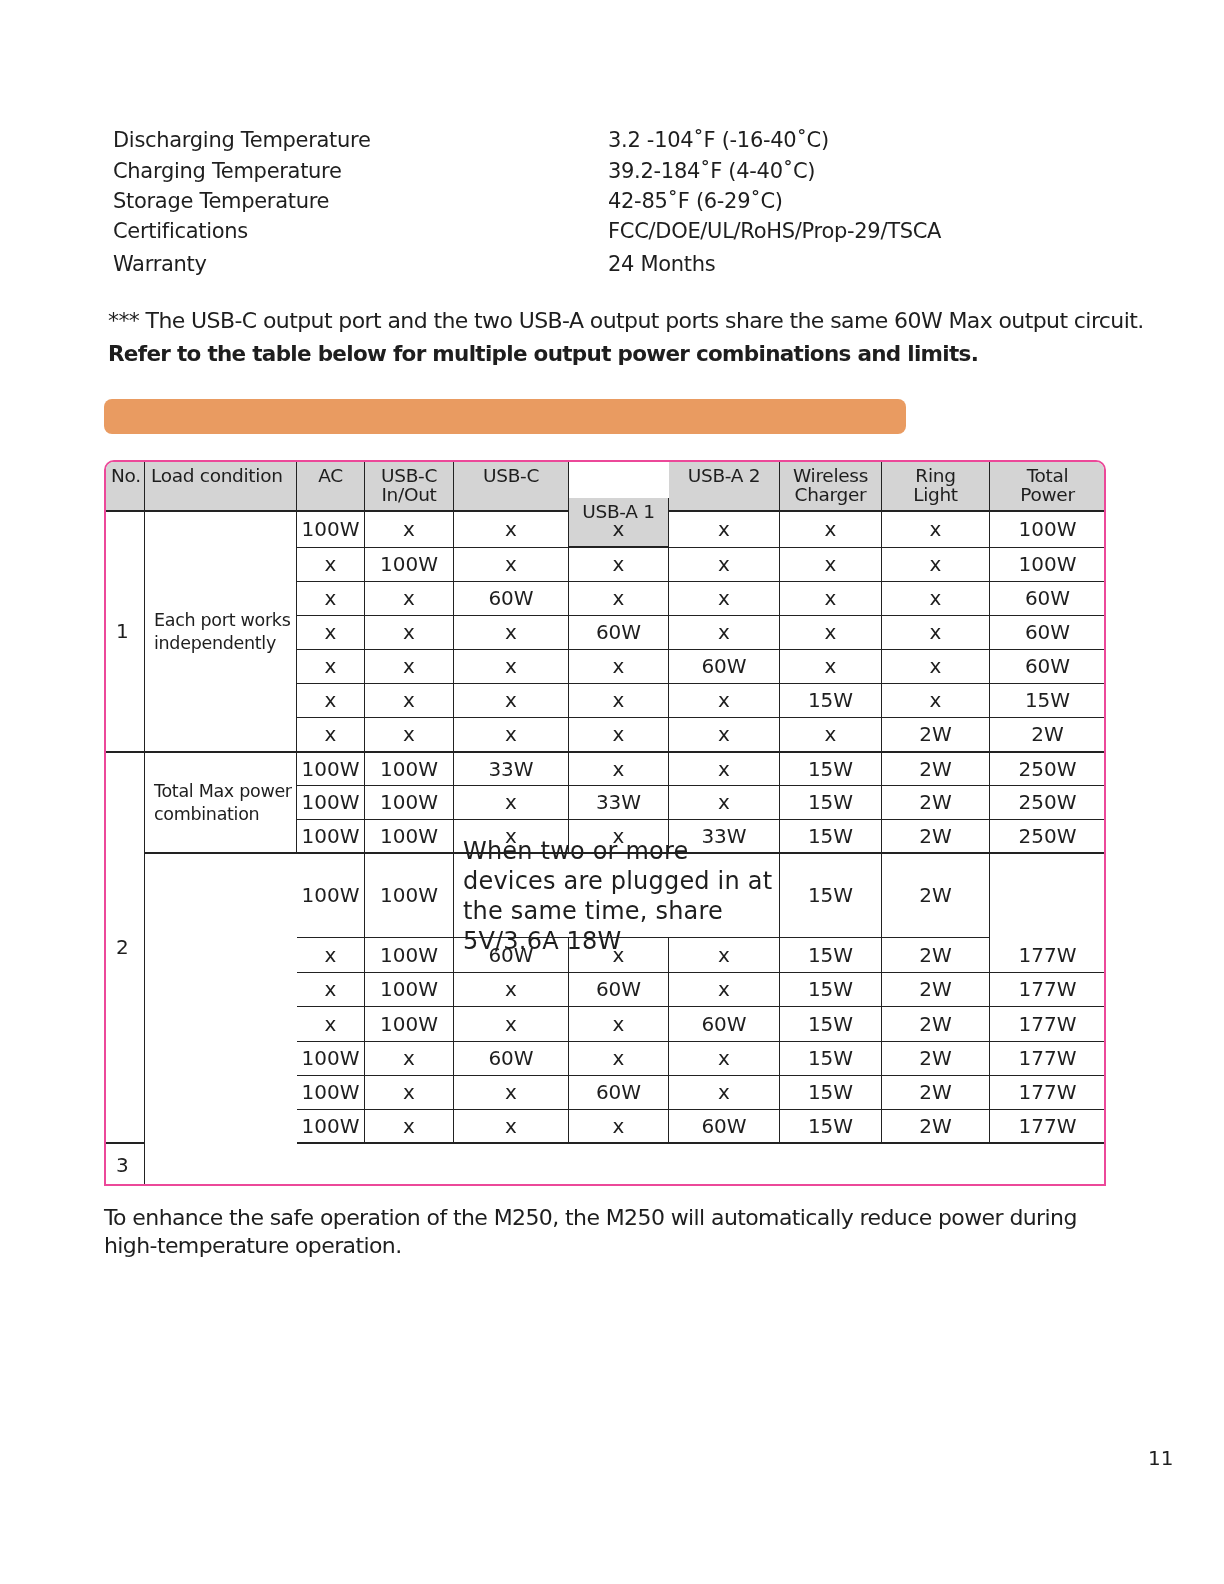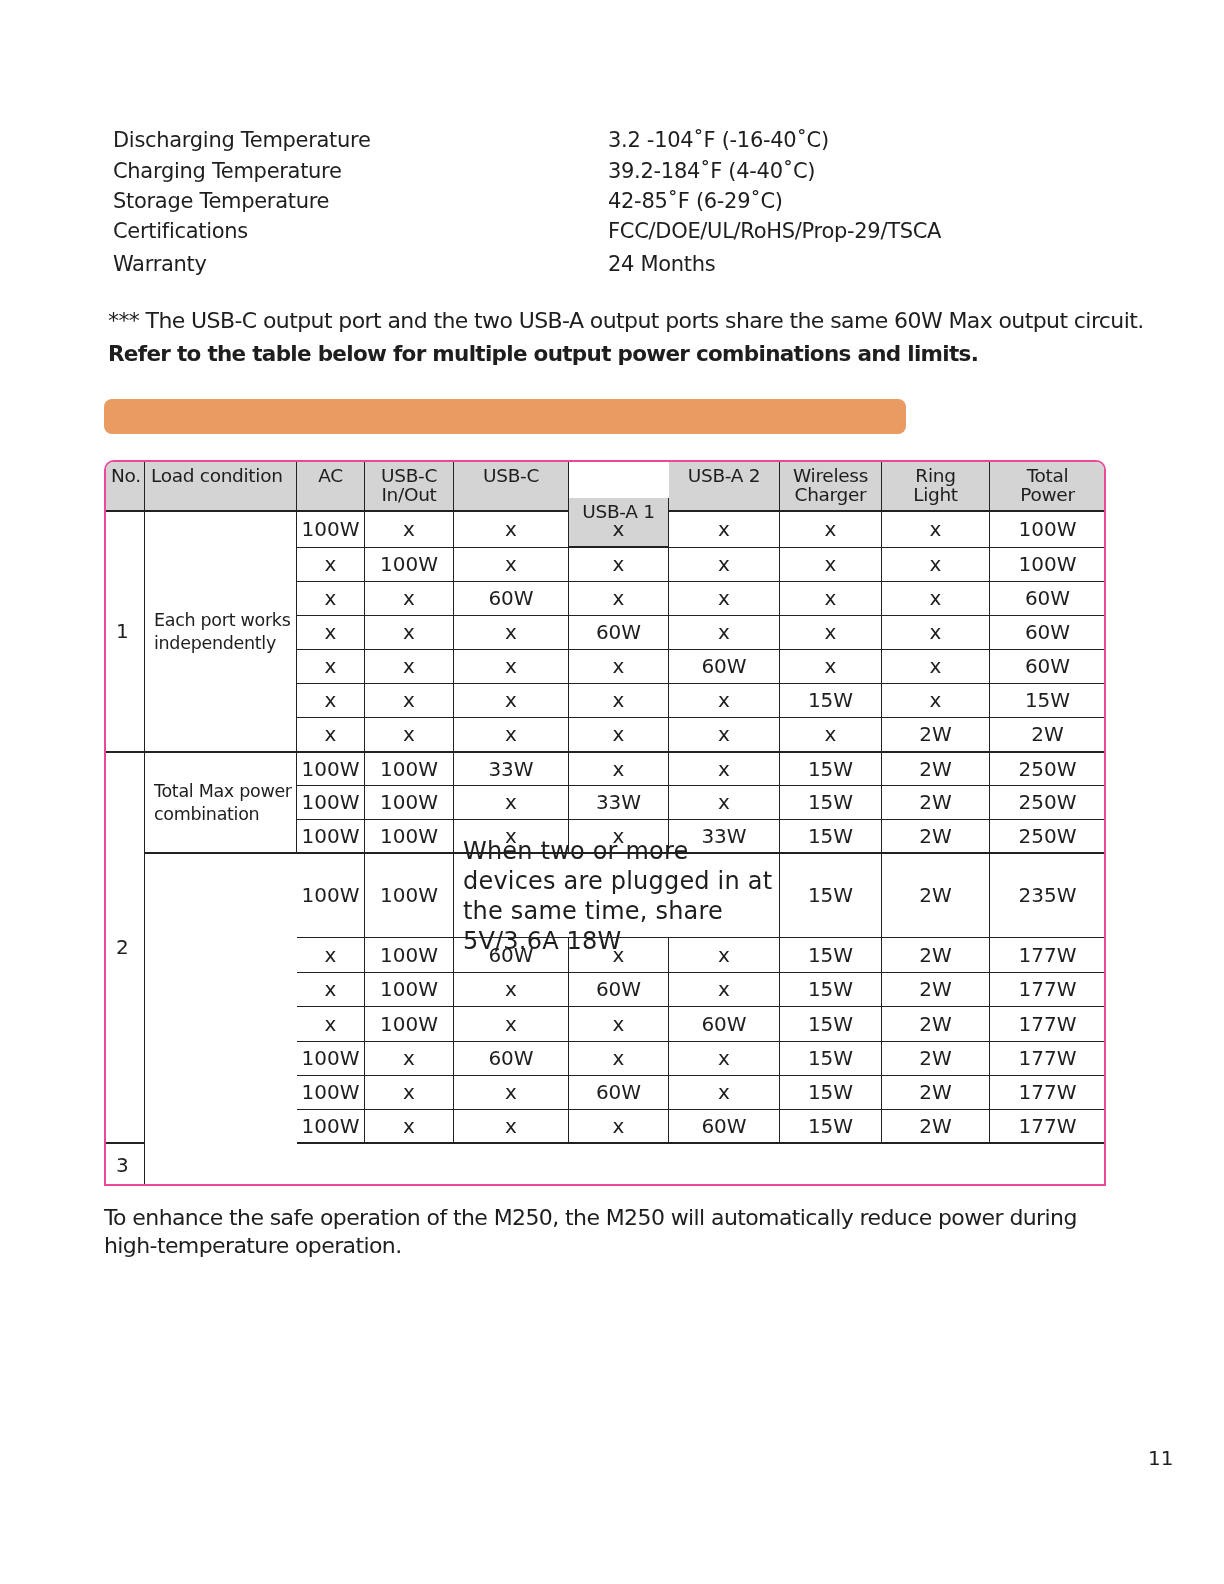--- a/index.html
+++ b/index.html
@@ -163,21 +163,20 @@
     <div class="cell " style="left: 463px; top: 358px; width: 100px; height: 34px; border-bottom: 2px solid rgb(34, 34, 34);">x</div>
     <div class="cell " style="left: 563px; top: 358px; width: 111px; height: 34px; border-bottom: 2px solid rgb(34, 34, 34);">33W</div>
     <div class="cell " style="left: 674px; top: 358px; width: 102px; height: 34px; border-bottom: 2px solid rgb(34, 34, 34);">15W</div>
     <div class="cell " style="left: 776px; top: 358px; width: 108px; height: 34px; border-bottom: 2px solid rgb(34, 34, 34);">2W</div>
     <div class="cell " style="left: 884px; top: 358px; width: 116px; height: 34px; border-bottom: 2px solid rgb(34, 34, 34);">250W</div>
     <div class="cell " style="left: 191px; top: 392px; width: 68px; height: 84px;">100W</div>
     <div class="cell " style="left: 259px; top: 392px; width: 89px; height: 84px;">100W</div>
     <div class="cell merged-text" style="left: 348px; top: 392px; width: 326px; height: 84px;">When two or more devices are plugged in at the same time, share 5V/3.6A 18W</div>
     <div class="cell " style="left: 674px; top: 392px; width: 102px; height: 84px;">15W</div>
     <div class="cell " style="left: 776px; top: 392px; width: 108px; height: 84px;">2W</div>
-    <div class="cell " style="left: 884px; top: 392px; width: 116px; height: 84px;">235W</div>
     <div class="cell " style="left: 191px; top: 476px; width: 68px; height: 35px;">x</div>
     <div class="cell " style="left: 259px; top: 476px; width: 89px; height: 35px;">100W</div>
     <div class="cell " style="left: 348px; top: 476px; width: 115px; height: 35px;">60W</div>
     <div class="cell " style="left: 463px; top: 476px; width: 100px; height: 35px;">x</div>
     <div class="cell " style="left: 563px; top: 476px; width: 111px; height: 35px;">x</div>
     <div class="cell " style="left: 674px; top: 476px; width: 102px; height: 35px;">15W</div>
     <div class="cell " style="left: 776px; top: 476px; width: 108px; height: 35px;">2W</div>
     <div class="cell " style="left: 884px; top: 476px; width: 116px; height: 35px;">177W</div>
     <div class="cell " style="left: 191px; top: 511px; width: 68px; height: 34px;">x</div>
     <div class="cell " style="left: 259px; top: 511px; width: 89px; height: 34px;">100W</div>

